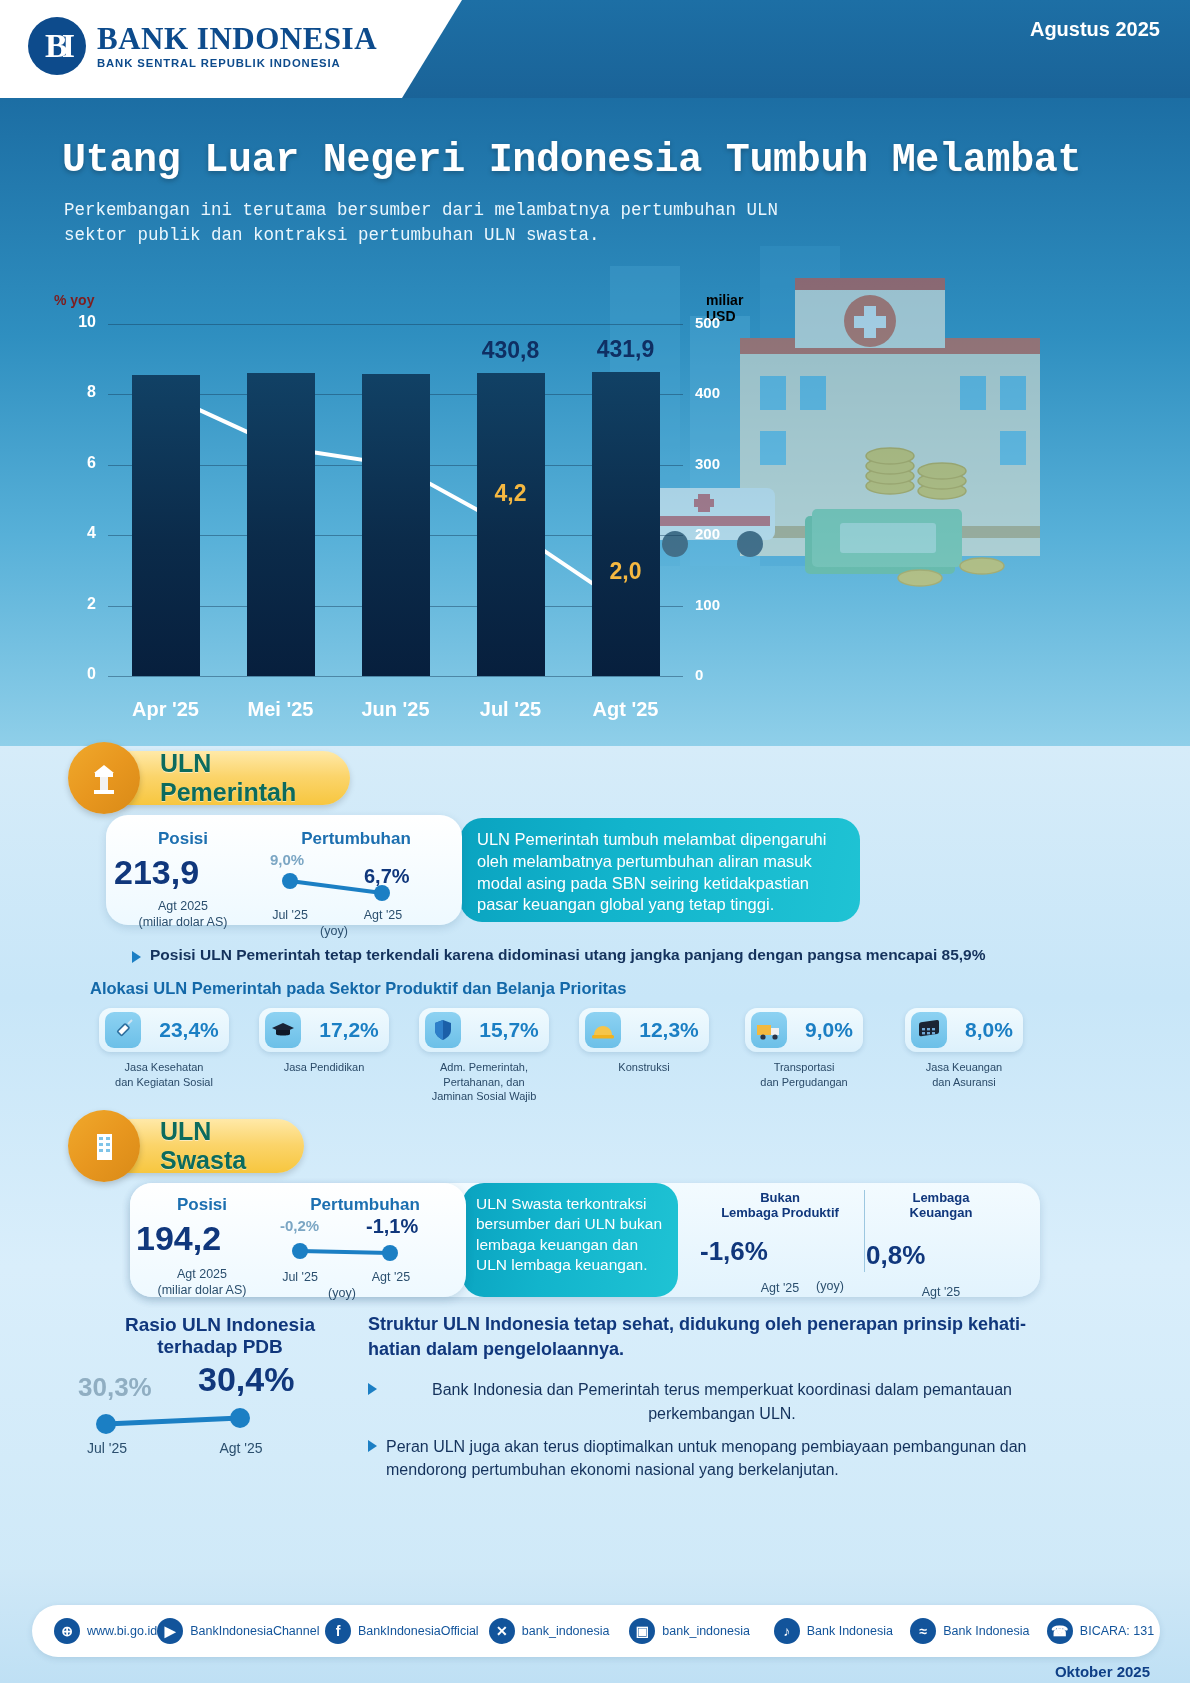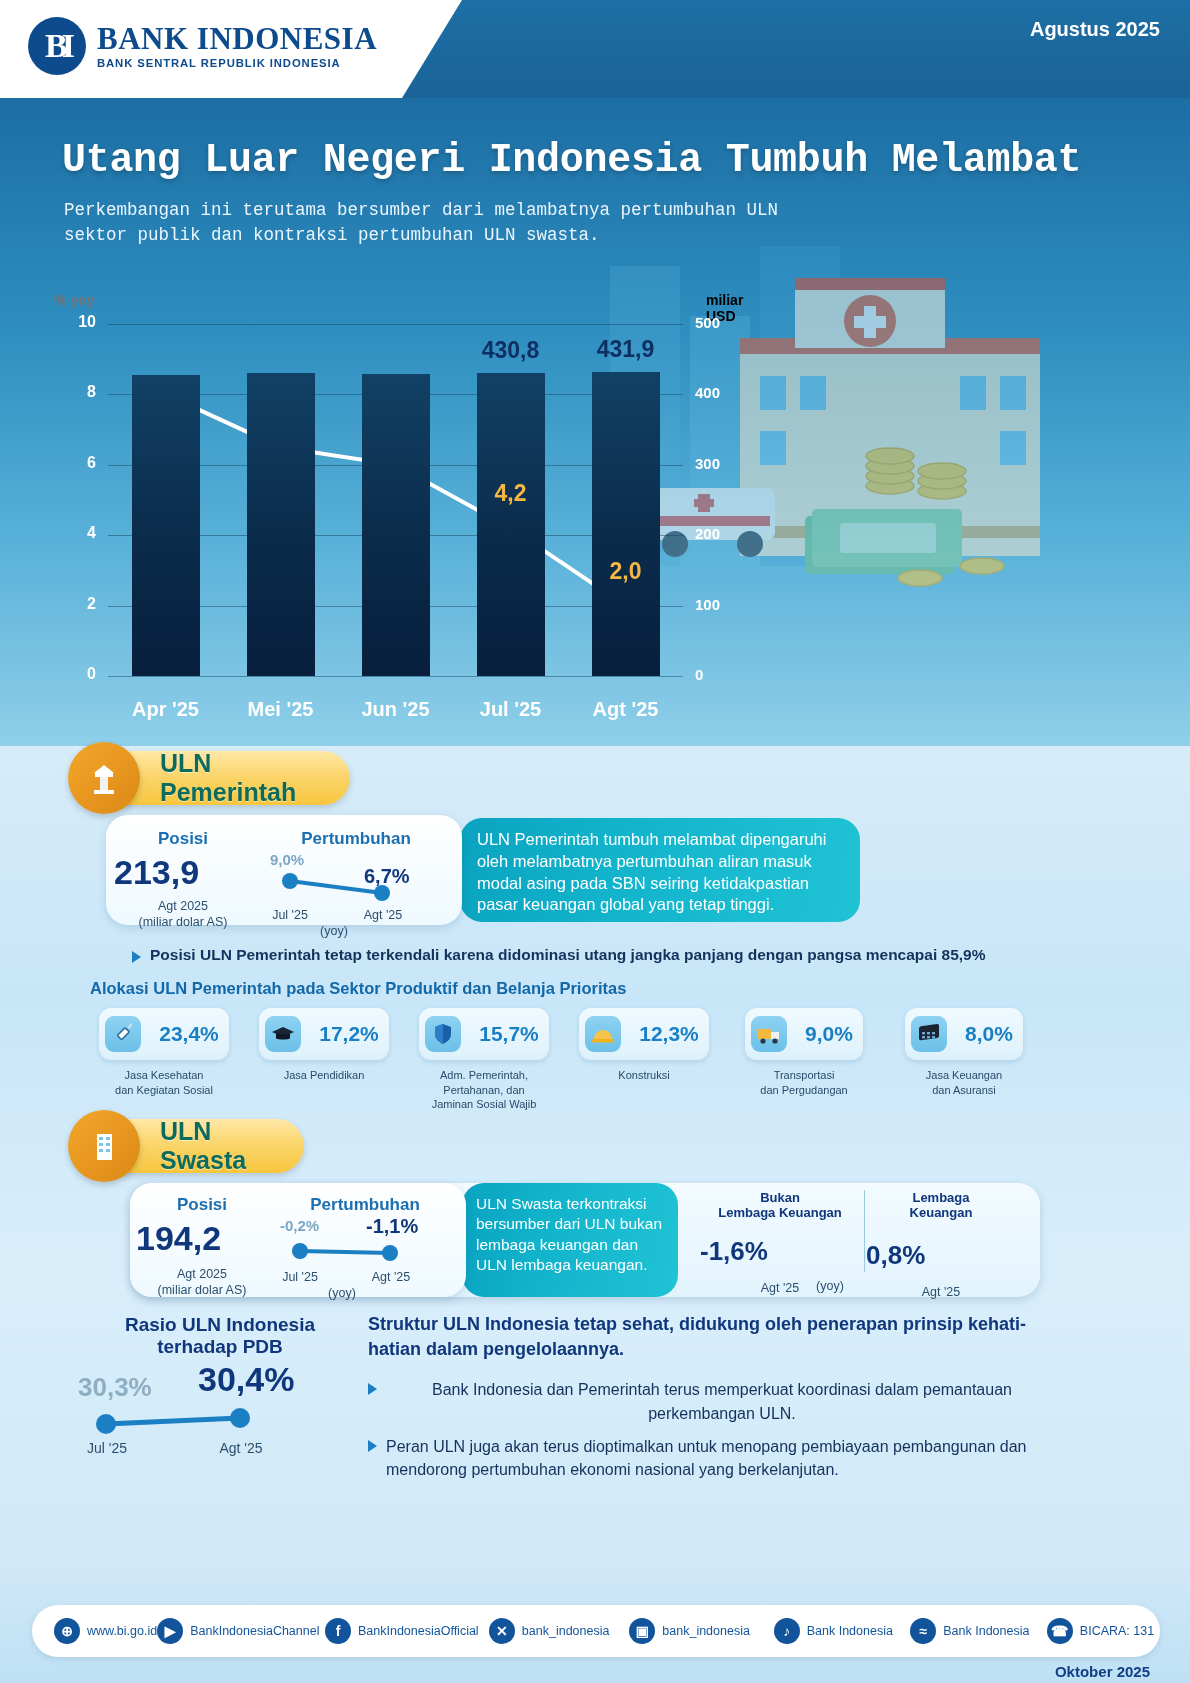--- a/index.html
+++ b/index.html
@@ -70,21 +70,21 @@
   }
   .hero-sub {
     position: absolute; left: 64px; top: 112px; width: 720px;
     color: #eaf6fd; font-size: 17.5px; line-height: 1.45; font-weight: 400;
   }
 
   
   .chart {
     position: absolute; left: 46px; top: 288px; width: 700px; height: 440px;
   }
-  .axis-label-left { position:absolute; left: 8px; top: 4px; color:#737373; font-size:14px; font-weight:700;text-align:center;}
+  .axis-label-left { position:absolute; left: 8px; top: 4px; color:#7f1d1d; font-size:14px; font-weight:700;text-align:center;}
   .axis-label-right { position:absolute; left: 660px; top: 4px; color:#000000; font-size:14px; font-weight:700;}
   .plot { position:absolute; left: 62px; top: 36px; width: 575px; height: 352px; }
   .gridline { position:absolute; left:0; width: 575px; height:1px; background: rgba(20,60,90,.45); }
   .ytick-l { position:absolute; color:#ffffff; font-size:16px; font-weight:700; text-align:right; width:40px; }
   .ytick-r { position:absolute; color:#ffffff; font-size:15px; font-weight:700; width:48px; }
   .bar {
     position:absolute; bottom:0; width: 68px;
     background: linear-gradient(180deg,#114165 0%, #0b2b4a 55%, #071f3d 100%);
   }
   .bar-val {
@@ -146,21 +146,21 @@
   .bullet-row { position:absolute; display:flex; align-items:flex-start; gap:9px; }
   .tri { width:0;height:0;border-left:9px solid #1c7fc4;border-top:6px solid transparent;border-bottom:6px solid transparent; margin-top:5px; flex:none;}
   .bullet-text { color:#14325c; font-size:15.5px; font-weight:700; }
 
   .sec-head { position:absolute; color:#1368a8; font-size:16.5px; font-weight:700; }
 
   
   .chips { position:absolute; display:flex; }
   .chip-item { width: 160px; display:flex; flex-direction:column; align-items:center; }
   .chip-box {
-    height: 52px; border-radius: 12px;
+    height: 44px; border-radius: 12px;
     background: linear-gradient(180deg,#f0fafe 0%, #ddf1fc 100%);
     box-shadow: 0 2px 5px rgba(40,90,130,.16);
     display:flex; align-items:center; padding: 0 10px 0 6px; gap: 18px;
   }
   .chip-icon {
     width: 36px; height: 36px; border-radius: 9px;
     background: linear-gradient(180deg,#8dd2f2 0%, #6cc0e8 100%);
     display:flex; align-items:center; justify-content:center;
   }
   .chip-pct { color:#1b7fc4; font-size: 21px; font-weight: 700; }
@@ -503,21 +503,21 @@
         </svg>
         <div class="sub-note" style="position:absolute; left:2px; top:52px; width:56px;">Jul '25</div>
         <div class="sub-note" style="position:absolute; left:92px; top:52px; width:58px;">Agt '25</div>
         <div class="sub-note" style="position:absolute; left:44px; top:68px; width:56px;">(yoy)</div>
       </div>
     </div>
   </div>
 
   <div style="position:absolute; left:700px; top:1190px; width:160px; text-align:center;">
     <div class="lbl-head" style="font-size:13px; color:#10377c;">Bukan</div>
-    <div class="lbl-head" style="font-size:13px; color:#10377c;">Lembaga Keuangan</div>
+    <div class="lbl-head" style="font-size:13px; color:#10377c;">Lembaga Produktif</div>
     <div class="big-num" style="font-size:26px; margin-top:16px;">-1,6%</div>
     <div class="sub-note" style="margin-top:13px;">Agt '25</div>
   </div>
   <div style="position:absolute; left:864px; top:1190px; width:1px; height:82px; background:#9cc7e0;"></div>
   <div style="position:absolute; left:866px; top:1190px; width:150px; text-align:center;">
     <div class="lbl-head" style="font-size:13px; color:#10377c;">Lembaga</div>
     <div class="lbl-head" style="font-size:13px; color:#10377c;">Keuangan</div>
     <div class="big-num" style="font-size:26px; margin-top:20px;">0,8%</div>
     <div class="sub-note" style="margin-top:13px;">Agt '25</div>
   </div>

